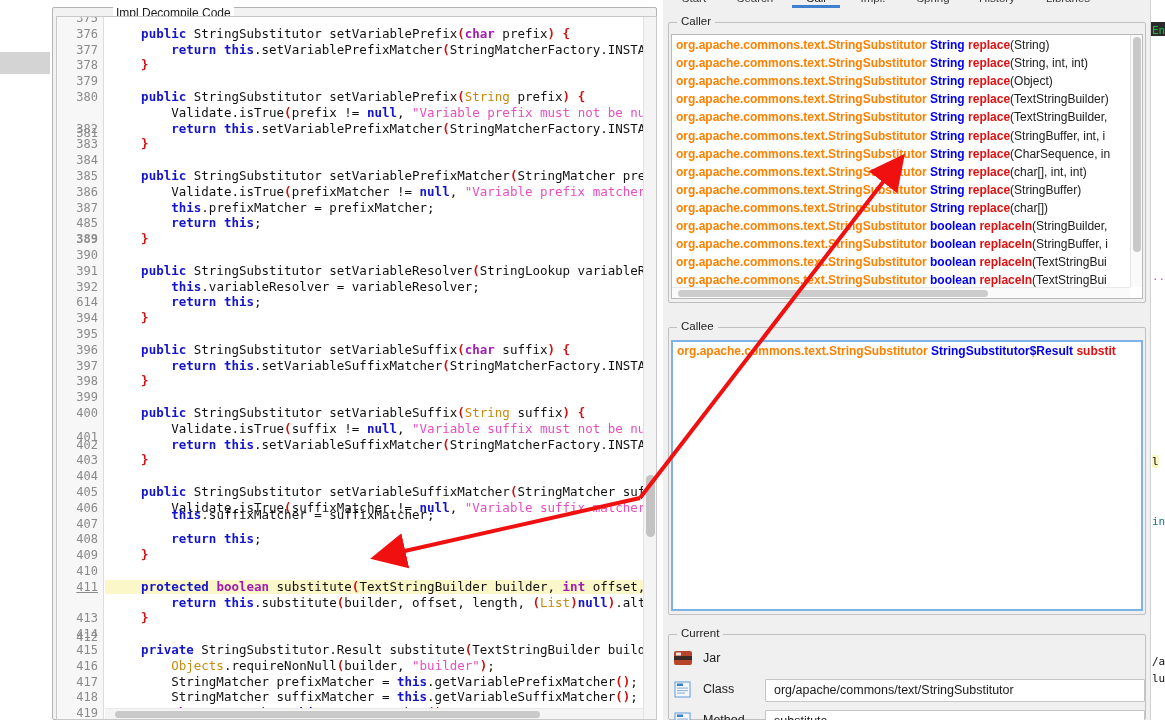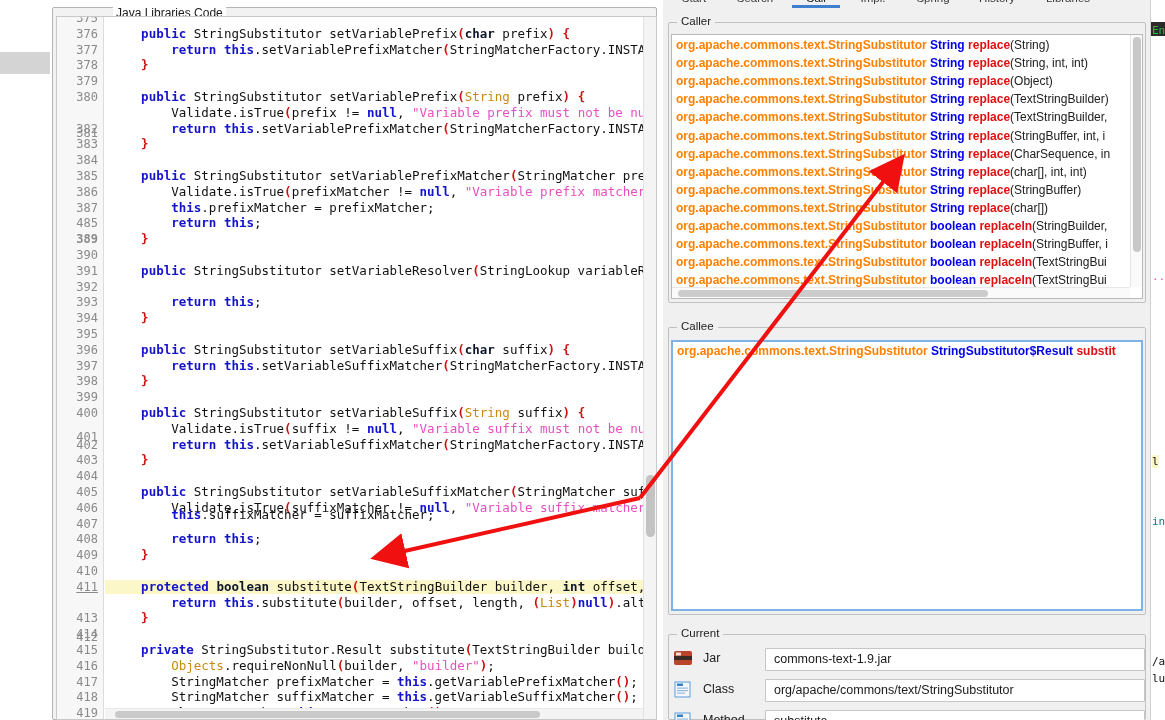--- a/index.html
+++ b/index.html
@@ -39,21 +39,21 @@
   .code-area {
     position:absolute; left:48px; top:0; right:0; bottom:0;
     overflow:hidden; background:#ffffff;
   }
   .cl {
     position:absolute; left:6px; white-space:pre;
     font:12.5px/14px "DejaVu Sans Mono", monospace; color:#111111;
   }
   .cl.hl { background:#fbf7c8; left:0; padding-left:6px; width:560px; }
   .kw   { color:#1414cc; font-weight:bold; }
-  .kw2  { color:#0f172a; font-weight:bold; }
+  .kw2  { color:#a21caf; font-weight:bold; }
   .brc  { color:#cc1111; font-weight:bold; }
   .str  { color:#e84ec0; }
   .typ  { color:#c98a10; }
   .pl   { color:#111111; }
 
   
   .vscroll { position:absolute; right:0; top:0; width:13px; height:100%; background:#f4f4f4; border-left:1px solid #e2e2e2; }
   .vthumb  { position:absolute; left:2px; width:9px; border-radius:5px; background:#c3c3c3; }
   .hscroll { position:absolute; left:48px; right:13px; bottom:0; height:11px; background:#f4f4f4; border-top:1px solid #e9e9e9; }
   .hthumb  { position:absolute; top:2px; height:7px; border-radius:4px; background:#c9c9c9; }
@@ -114,21 +114,21 @@
   .arrow-svg { position:absolute; left:0; top:0; width:1165px; height:720px; pointer-events:none; }
 </style>
 </head>
 <body>
 
 <div id="root">
 
   <div class="desk-strip"></div>
 
   <div class="decomp-panel">
-    <div class="decomp-title">Java Libraries Code</div>
+    <div class="decomp-title">Impl Decompile Code</div>
   </div>
 
   <div class="code-frame">
     <div class="gutter" id="gutter">
         <div class="gutter-num" style="top: -6px;">375</div>
         <div class="gutter-num" style="top: 9.8px;">376</div>
         <div class="gutter-num" style="top: 25.6px;">377</div>
         <div class="gutter-num" style="top: 41.4px;">378</div>
         <div class="gutter-num" style="top: 57.2px;">379</div>
         <div class="gutter-num" style="top: 73px;">380</div>
@@ -137,21 +137,21 @@
         <div class="gutter-num" style="top: 120.4px;">383</div>
         <div class="gutter-num" style="top: 136.2px;">384</div>
         <div class="gutter-num" style="top: 152px;">385</div>
         <div class="gutter-num" style="top: 167.8px;">386</div>
         <div class="gutter-num" style="top: 183.6px;">387</div>
         <div class="gutter-num" style="top: 199.4px;">485</div>
         <div class="gutter-num" style="top: 215.2px; font-weight: bold;">389</div>
         <div class="gutter-num" style="top: 231px;">390</div>
         <div class="gutter-num" style="top: 246.8px;">391</div>
         <div class="gutter-num" style="top: 262.6px;">392</div>
-        <div class="gutter-num" style="top: 278.4px;">393</div>
+        <div class="gutter-num" style="top: 278.4px;">614</div>
         <div class="gutter-num" style="top: 294.2px;">394</div>
         <div class="gutter-num" style="top: 310px;">395</div>
         <div class="gutter-num" style="top: 325.8px;">396</div>
         <div class="gutter-num" style="top: 341.6px;">397</div>
         <div class="gutter-num" style="top: 357.4px;">398</div>
         <div class="gutter-num" style="top: 373.2px;">399</div>
         <div class="gutter-num" style="top: 389px;">400</div>
         <div class="gutter-num" style="top: 404.8px; margin-top: 8px;">401</div>
         <div class="gutter-num" style="top: 420.6px;">402</div>
         <div class="gutter-num" style="top: 436.4px;">403</div>
@@ -183,20 +183,21 @@
         <div class="cl" style="top: 104.6px;"><span class="pl">        </span><span class="kw">return</span><span class="pl"> </span><span class="kw">this</span><span class="pl">.setVariablePrefixMatcher</span><span class="brc">(</span><span class="pl">StringMatcherFactory.INSTANCE.str</span></div>
         <div class="cl" style="top: 120.4px;"><span class="pl">    </span><span class="brc">}</span></div>
         <div class="cl" style="top: 136.2px;"></div>
         <div class="cl" style="top: 152px;"><span class="pl">    </span><span class="kw">public</span><span class="pl"> StringSubstitutor setVariablePrefixMatcher</span><span class="brc">(</span><span class="pl">StringMatcher prefixMat</span></div>
         <div class="cl" style="top: 167.8px;"><span class="pl">        Validate.isTrue</span><span class="brc">(</span><span class="pl">prefixMatcher != </span><span class="kw">null</span><span class="pl">, </span><span class="str">"Variable prefix matcher must n</span></div>
         <div class="cl" style="top: 183.6px;"><span class="pl">        </span><span class="kw">this</span><span class="pl">.prefixMatcher = prefixMatcher;</span></div>
         <div class="cl" style="top: 199.4px;"><span class="pl">        </span><span class="kw">return</span><span class="pl"> </span><span class="kw">this</span><span class="pl">;</span></div>
         <div class="cl" style="top: 215.2px;"><span class="pl">    </span><span class="brc">}</span></div>
         <div class="cl" style="top: 231px;"></div>
         <div class="cl" style="top: 246.8px;"><span class="pl">    </span><span class="kw">public</span><span class="pl"> StringSubstitutor setVariableResolver</span><span class="brc">(</span><span class="pl">StringLookup variableResolve</span></div>
+        <div class="cl" style="top: 262.6px;"><span class="pl">        </span><span class="kw">this</span><span class="pl">.variableResolver = variableResolver;</span></div>
         <div class="cl" style="top: 278.4px;"><span class="pl">        </span><span class="kw">return</span><span class="pl"> </span><span class="kw">this</span><span class="pl">;</span></div>
         <div class="cl" style="top: 294.2px;"><span class="pl">    </span><span class="brc">}</span></div>
         <div class="cl" style="top: 310px;"></div>
         <div class="cl" style="top: 325.8px; text-align: center;"><span class="pl">    </span><span class="kw">public</span><span class="pl"> StringSubstitutor setVariableSuffix</span><span class="brc">(</span><span class="kw2">char</span><span class="pl"> suffix</span><span class="brc">)</span><span class="pl"> </span><span class="brc">{</span></div>
         <div class="cl" style="top: 341.6px;"><span class="pl">        </span><span class="kw">return</span><span class="pl"> </span><span class="kw">this</span><span class="pl">.setVariableSuffixMatcher</span><span class="brc">(</span><span class="pl">StringMatcherFactory.INSTANCE.cha</span></div>
         <div class="cl" style="top: 357.4px;"><span class="pl">    </span><span class="brc">}</span></div>
         <div class="cl" style="top: 373.2px;"></div>
         <div class="cl" style="top: 389px;"><span class="pl">    </span><span class="kw">public</span><span class="pl"> StringSubstitutor setVariableSuffix</span><span class="brc">(</span><span class="typ">String</span><span class="pl"> suffix</span><span class="brc">)</span><span class="pl"> </span><span class="brc">{</span></div>
         <div class="cl" style="top: 404.8px;"><span class="pl">        Validate.isTrue</span><span class="brc">(</span><span class="pl">suffix != </span><span class="kw">null</span><span class="pl">, </span><span class="str">"Variable suffix must not be null!"</span></div>
         <div class="cl" style="top: 420.6px;"><span class="pl">        </span><span class="kw">return</span><span class="pl"> </span><span class="kw">this</span><span class="pl">.setVariableSuffixMatcher</span><span class="brc">(</span><span class="pl">StringMatcherFactory.INSTANCE.str</span></div>
@@ -279,23 +280,20 @@
       <div class="group-label">Current</div>
     </div>
     <div id="currentRows">
         <div class="frow" style="top: 648px; width: 470px;">
           <span class="ficon"><svg width="20" height="17" viewBox="0 0 20 17">
               <rect x="1" y="1" width="18" height="14" rx="2" fill="#b8442a"></rect>
               <rect x="1" y="6" width="18" height="4" fill="#3a2a26"></rect>
               <rect x="3" y="2.5" width="5" height="3" fill="#e8e2d8"></rect>
             </svg></span>
           <span class="flabel">Jar</span>
-          <span class="ffield">
-            <span>commons-text-1.9.jar</span>
-          </span>
         </div>
         <div class="frow" style="top: 679px; width: 470px;">
           <span class="ficon"><svg width="20" height="17" viewBox="0 0 20 17">
               <rect x="2" y="1" width="15" height="15" fill="#f4f8fd" stroke="#5a9bd8"></rect>
               <rect x="4" y="2.5" width="6" height="2.5" fill="#3b7fc4"></rect>
               <rect x="4" y="6.5" width="11" height="1.2" fill="#9ab8d8"></rect>
               <rect x="4" y="9" width="11" height="1.2" fill="#9ab8d8"></rect>
               <rect x="4" y="11.5" width="8" height="1.2" fill="#9ab8d8"></rect>
             </svg></span>
           <span class="flabel">Class</span>

